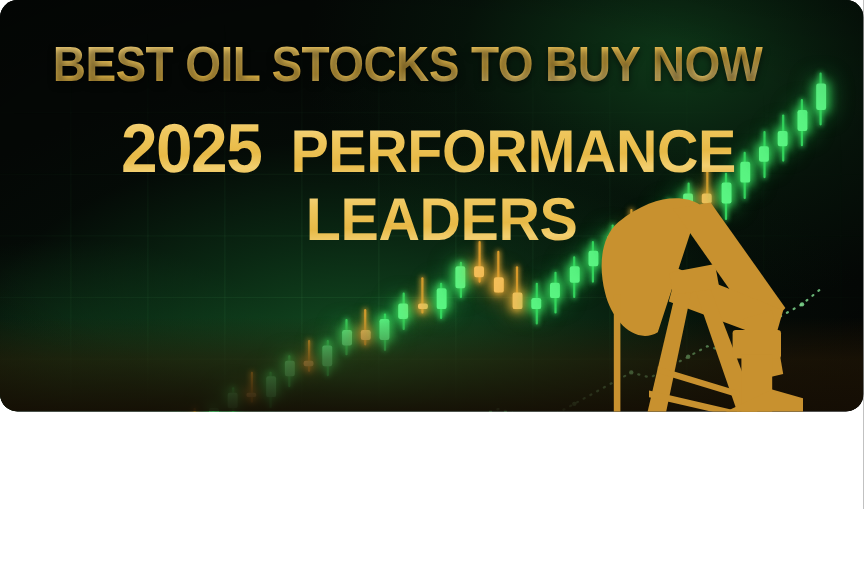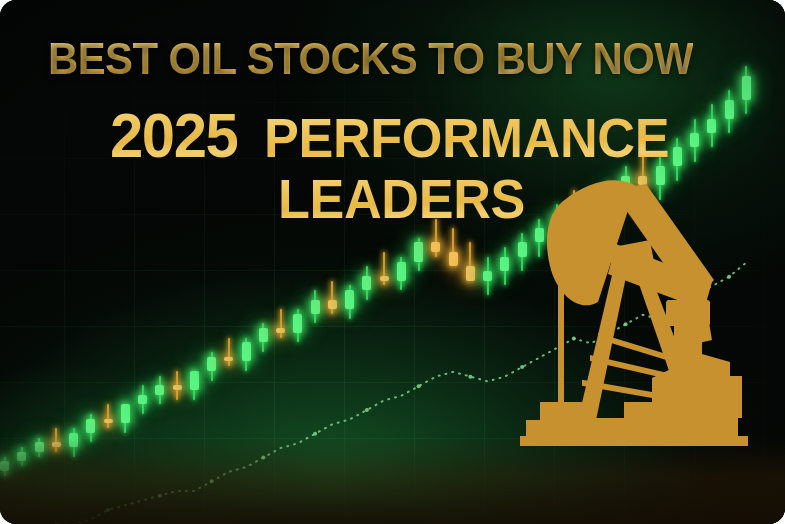--- a/index.html
+++ b/index.html
@@ -1,20 +1,20 @@
 <!DOCTYPE html>
 <html><head>
 <meta charset="utf-8">
 <style>
   html,body{margin:0;padding:0;background:#ffffff;}
   body{width:785px;height:524px;overflow:hidden;
        font-family:"Liberation Sans","DejaVu Sans",sans-serif;}
 
   
-  #banner{position:relative;width:785px;height:524px;overflow:hidden;
+  #banner{position:relative;width:785px;height:374px;overflow:hidden;
           border-radius:16px;background:#050806;}
 
   
   .bg-layer{position:absolute;inset:0;pointer-events:none;}
   #bg-base{background:#040705;}
   #bg-glow-main{
     background:
       radial-gradient(ellipse 560px 330px at 42% 92%, rgba(22,92,40,.92) 0%, rgba(14,62,28,.60) 38%, rgba(6,26,13,.18) 66%, rgba(0,0,0,0) 85%),
       radial-gradient(ellipse 430px 300px at 78% 14%, rgba(20,84,36,.62) 0%, rgba(10,44,20,.30) 45%, rgba(0,0,0,0) 78%),
       radial-gradient(ellipse 300px 200px at 8% 98%, rgba(26,104,46,.55) 0%, rgba(0,0,0,0) 75%);

